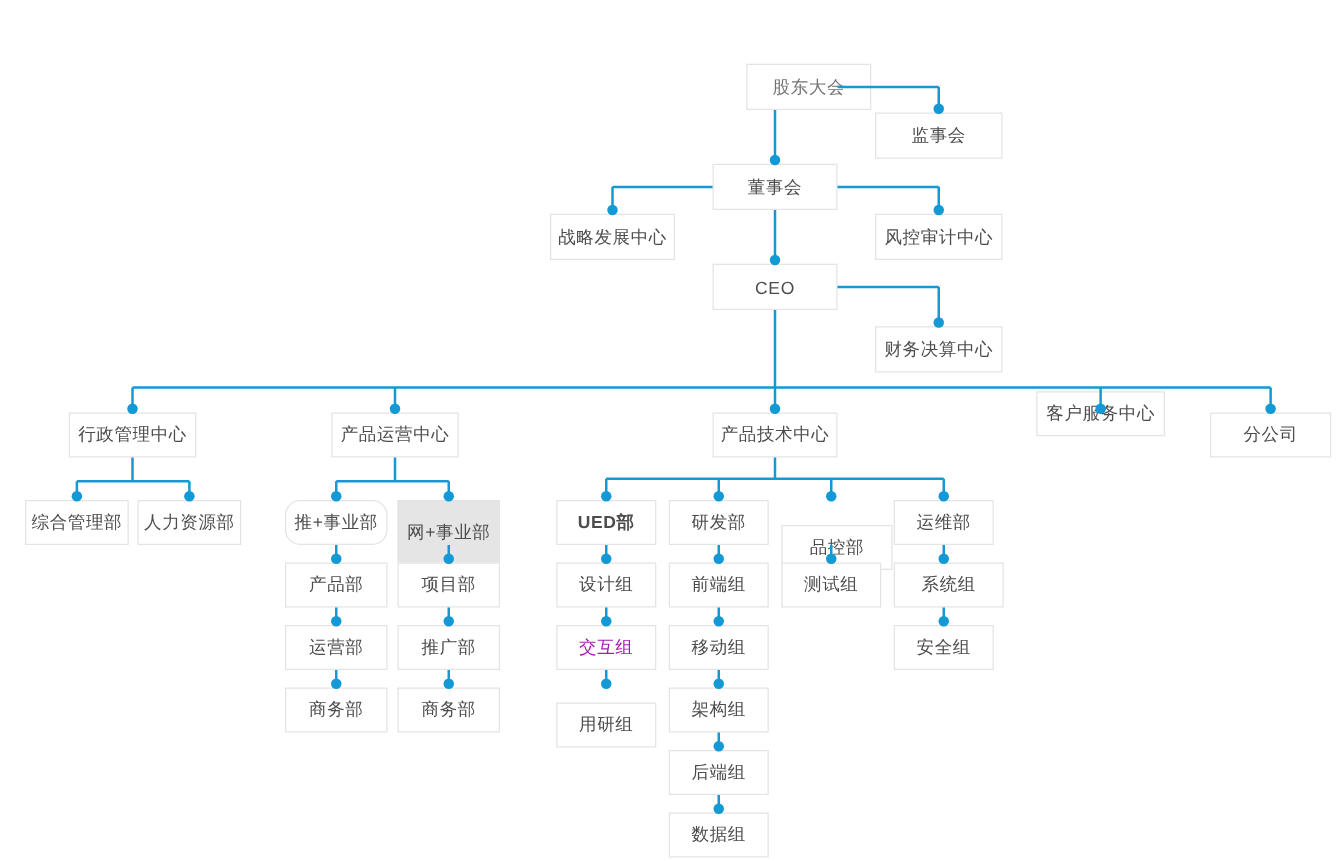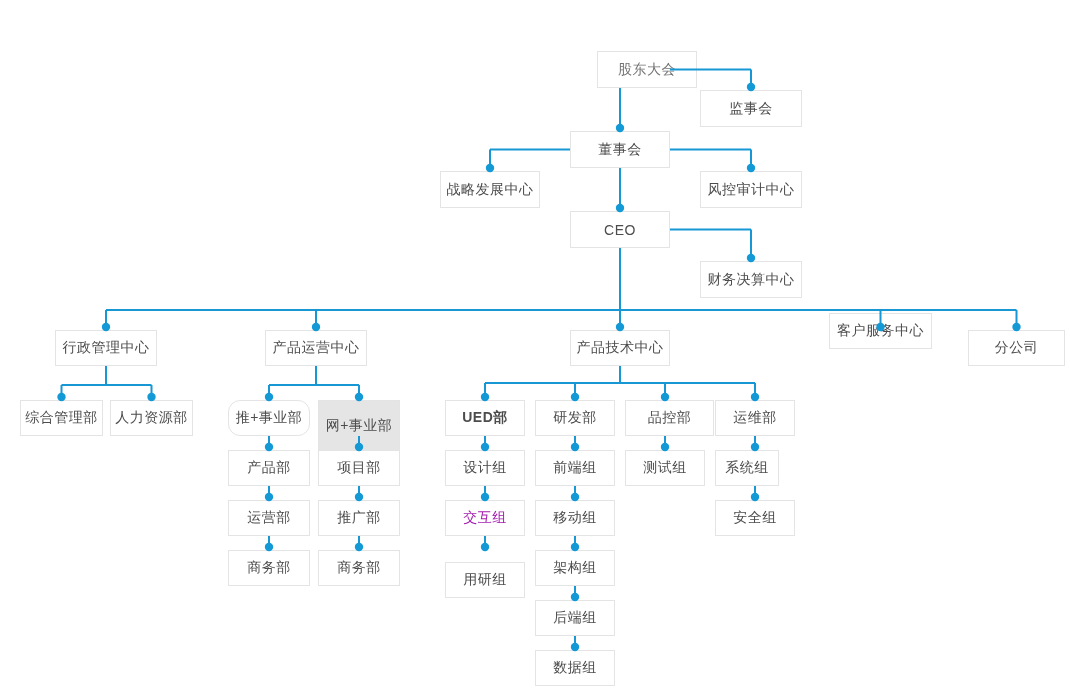--- a/index.html
+++ b/index.html
@@ -83,42 +83,42 @@
     </div>
     <div class="node" style="left: 318px; top: 400px; width: 82px; height: 52px; border-color: rgb(228, 228, 228); background: #e5e5e5; color: rgb(76, 76, 76);">
       <span>网+事业部</span>
     </div>
     <div class="node" style="left: 445px; top: 400px; width: 80px; height: 36px; border-color: rgb(228, 228, 228); background: rgb(255, 255, 255); color: rgb(76, 76, 76); font-weight: bold;">
       <span>UED部</span>
     </div>
     <div class="node" style="left: 535px; top: 400px; width: 80px; height: 36px; border-color: rgb(228, 228, 228); background: rgb(255, 255, 255); color: rgb(76, 76, 76);">
       <span>研发部</span>
     </div>
-    <div class="node" style="left: 625px; top: 400px; width: 89px; height: 36px; border-color: rgb(228, 228, 228); background: rgb(255, 255, 255); color: rgb(76, 76, 76);">
+    <div class="node" style="left: 625px; top: 420px; width: 89px; height: 36px; border-color: rgb(228, 228, 228); background: rgb(255, 255, 255); color: rgb(76, 76, 76);">
       <span>品控部</span>
     </div>
     <div class="node" style="left: 715px; top: 400px; width: 80px; height: 36px; border-color: rgb(228, 228, 228); background: rgb(255, 255, 255); color: rgb(76, 76, 76);">
       <span>运维部</span>
     </div>
     <div class="node" style="left: 228px; top: 450px; width: 82px; height: 36px; border-color: rgb(228, 228, 228); background: rgb(255, 255, 255); color: rgb(76, 76, 76);">
       <span>产品部</span>
     </div>
     <div class="node" style="left: 318px; top: 450px; width: 82px; height: 36px; border-color: rgb(228, 228, 228); background: rgb(255, 255, 255); color: rgb(76, 76, 76);">
       <span>项目部</span>
     </div>
     <div class="node" style="left: 445px; top: 450px; width: 80px; height: 36px; border-color: rgb(228, 228, 228); background: rgb(255, 255, 255); color: rgb(76, 76, 76);">
       <span>设计组</span>
     </div>
     <div class="node" style="left: 535px; top: 450px; width: 80px; height: 36px; border-color: rgb(228, 228, 228); background: rgb(255, 255, 255); color: rgb(76, 76, 76);">
       <span>前端组</span>
     </div>
     <div class="node" style="left: 625px; top: 450px; width: 80px; height: 36px; border-color: rgb(228, 228, 228); background: rgb(255, 255, 255); color: rgb(76, 76, 76);">
       <span>测试组</span>
     </div>
-    <div class="node" style="left: 715px; top: 450px; width: 64px; height: 36px; border-color: rgb(228, 228, 228); background: rgb(255, 255, 255); color: rgb(76, 76, 76);">
+    <div class="node" style="left: 715px; top: 450px; width: 88px; height: 36px; border-color: rgb(228, 228, 228); background: rgb(255, 255, 255); color: rgb(76, 76, 76);">
       <span>系统组</span>
     </div>
     <div class="node" style="left: 228px; top: 500px; width: 82px; height: 36px; border-color: rgb(228, 228, 228); background: rgb(255, 255, 255); color: rgb(76, 76, 76);">
       <span>运营部</span>
     </div>
     <div class="node" style="left: 318px; top: 500px; width: 82px; height: 36px; border-color: rgb(228, 228, 228); background: rgb(255, 255, 255); color: rgb(76, 76, 76);">
       <span>推广部</span>
     </div>
     <div class="node" style="left: 445px; top: 500px; width: 80px; height: 36px; border-color: rgb(228, 228, 228); background: rgb(255, 255, 255); color: #a21caf;">
       <span>交互组</span>

